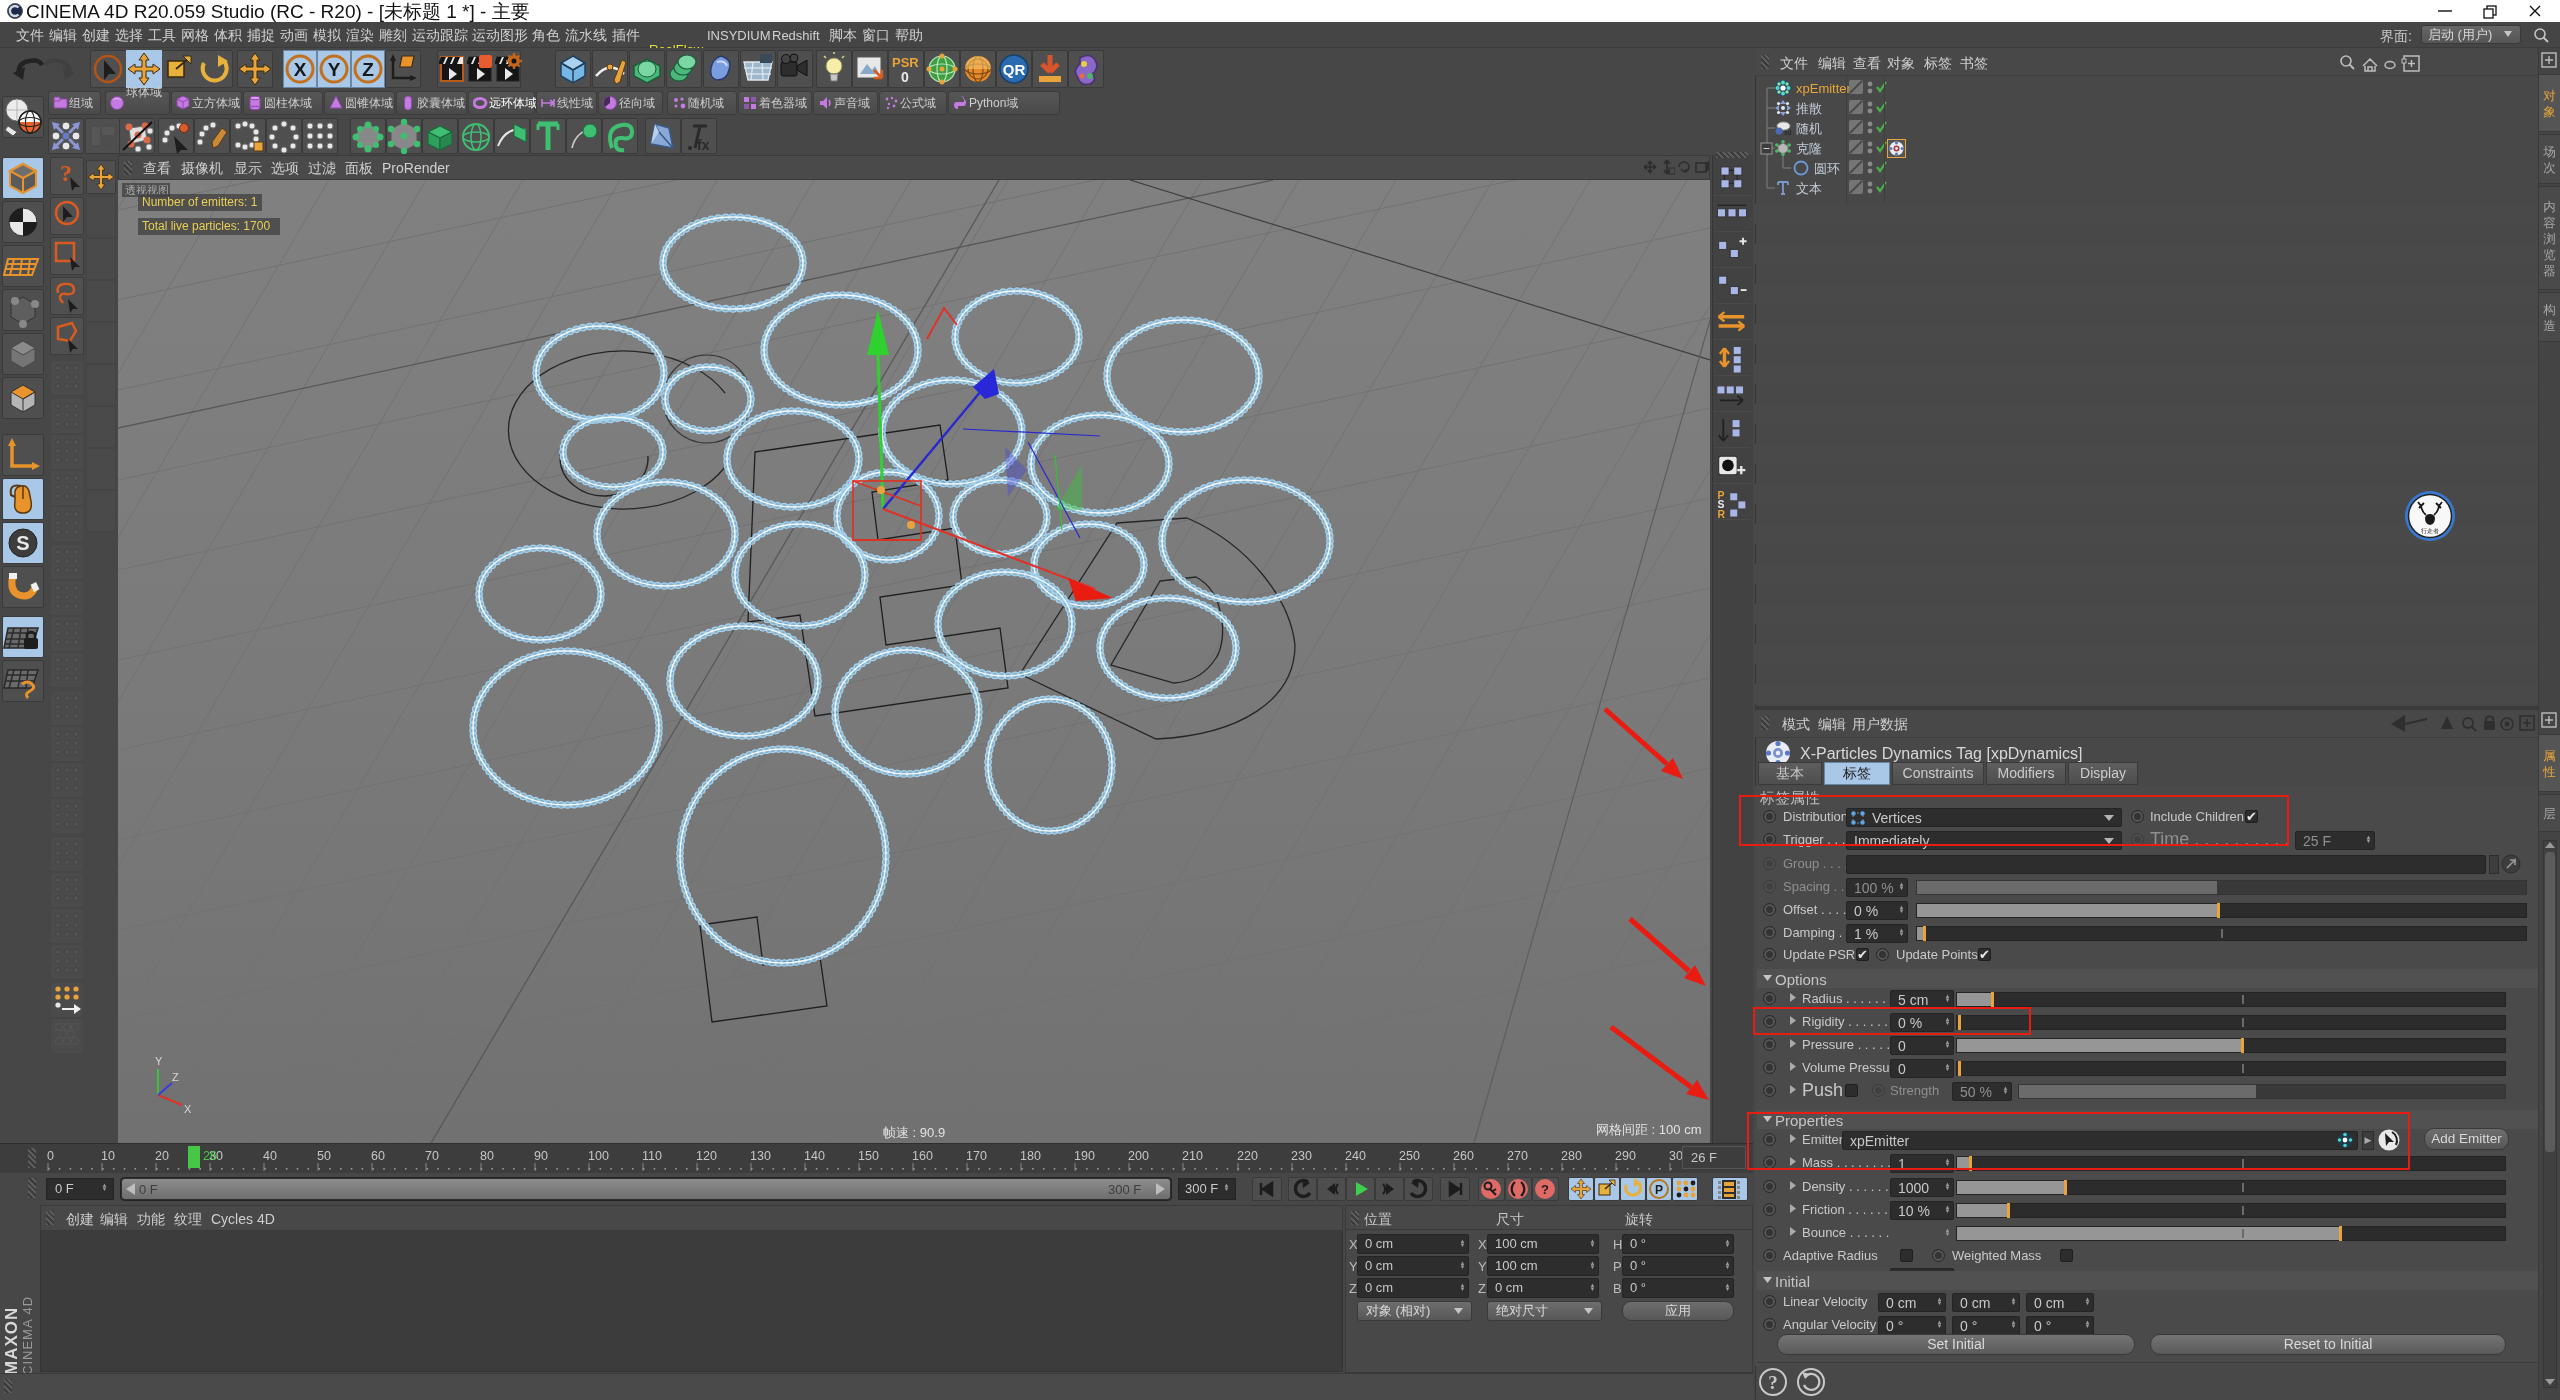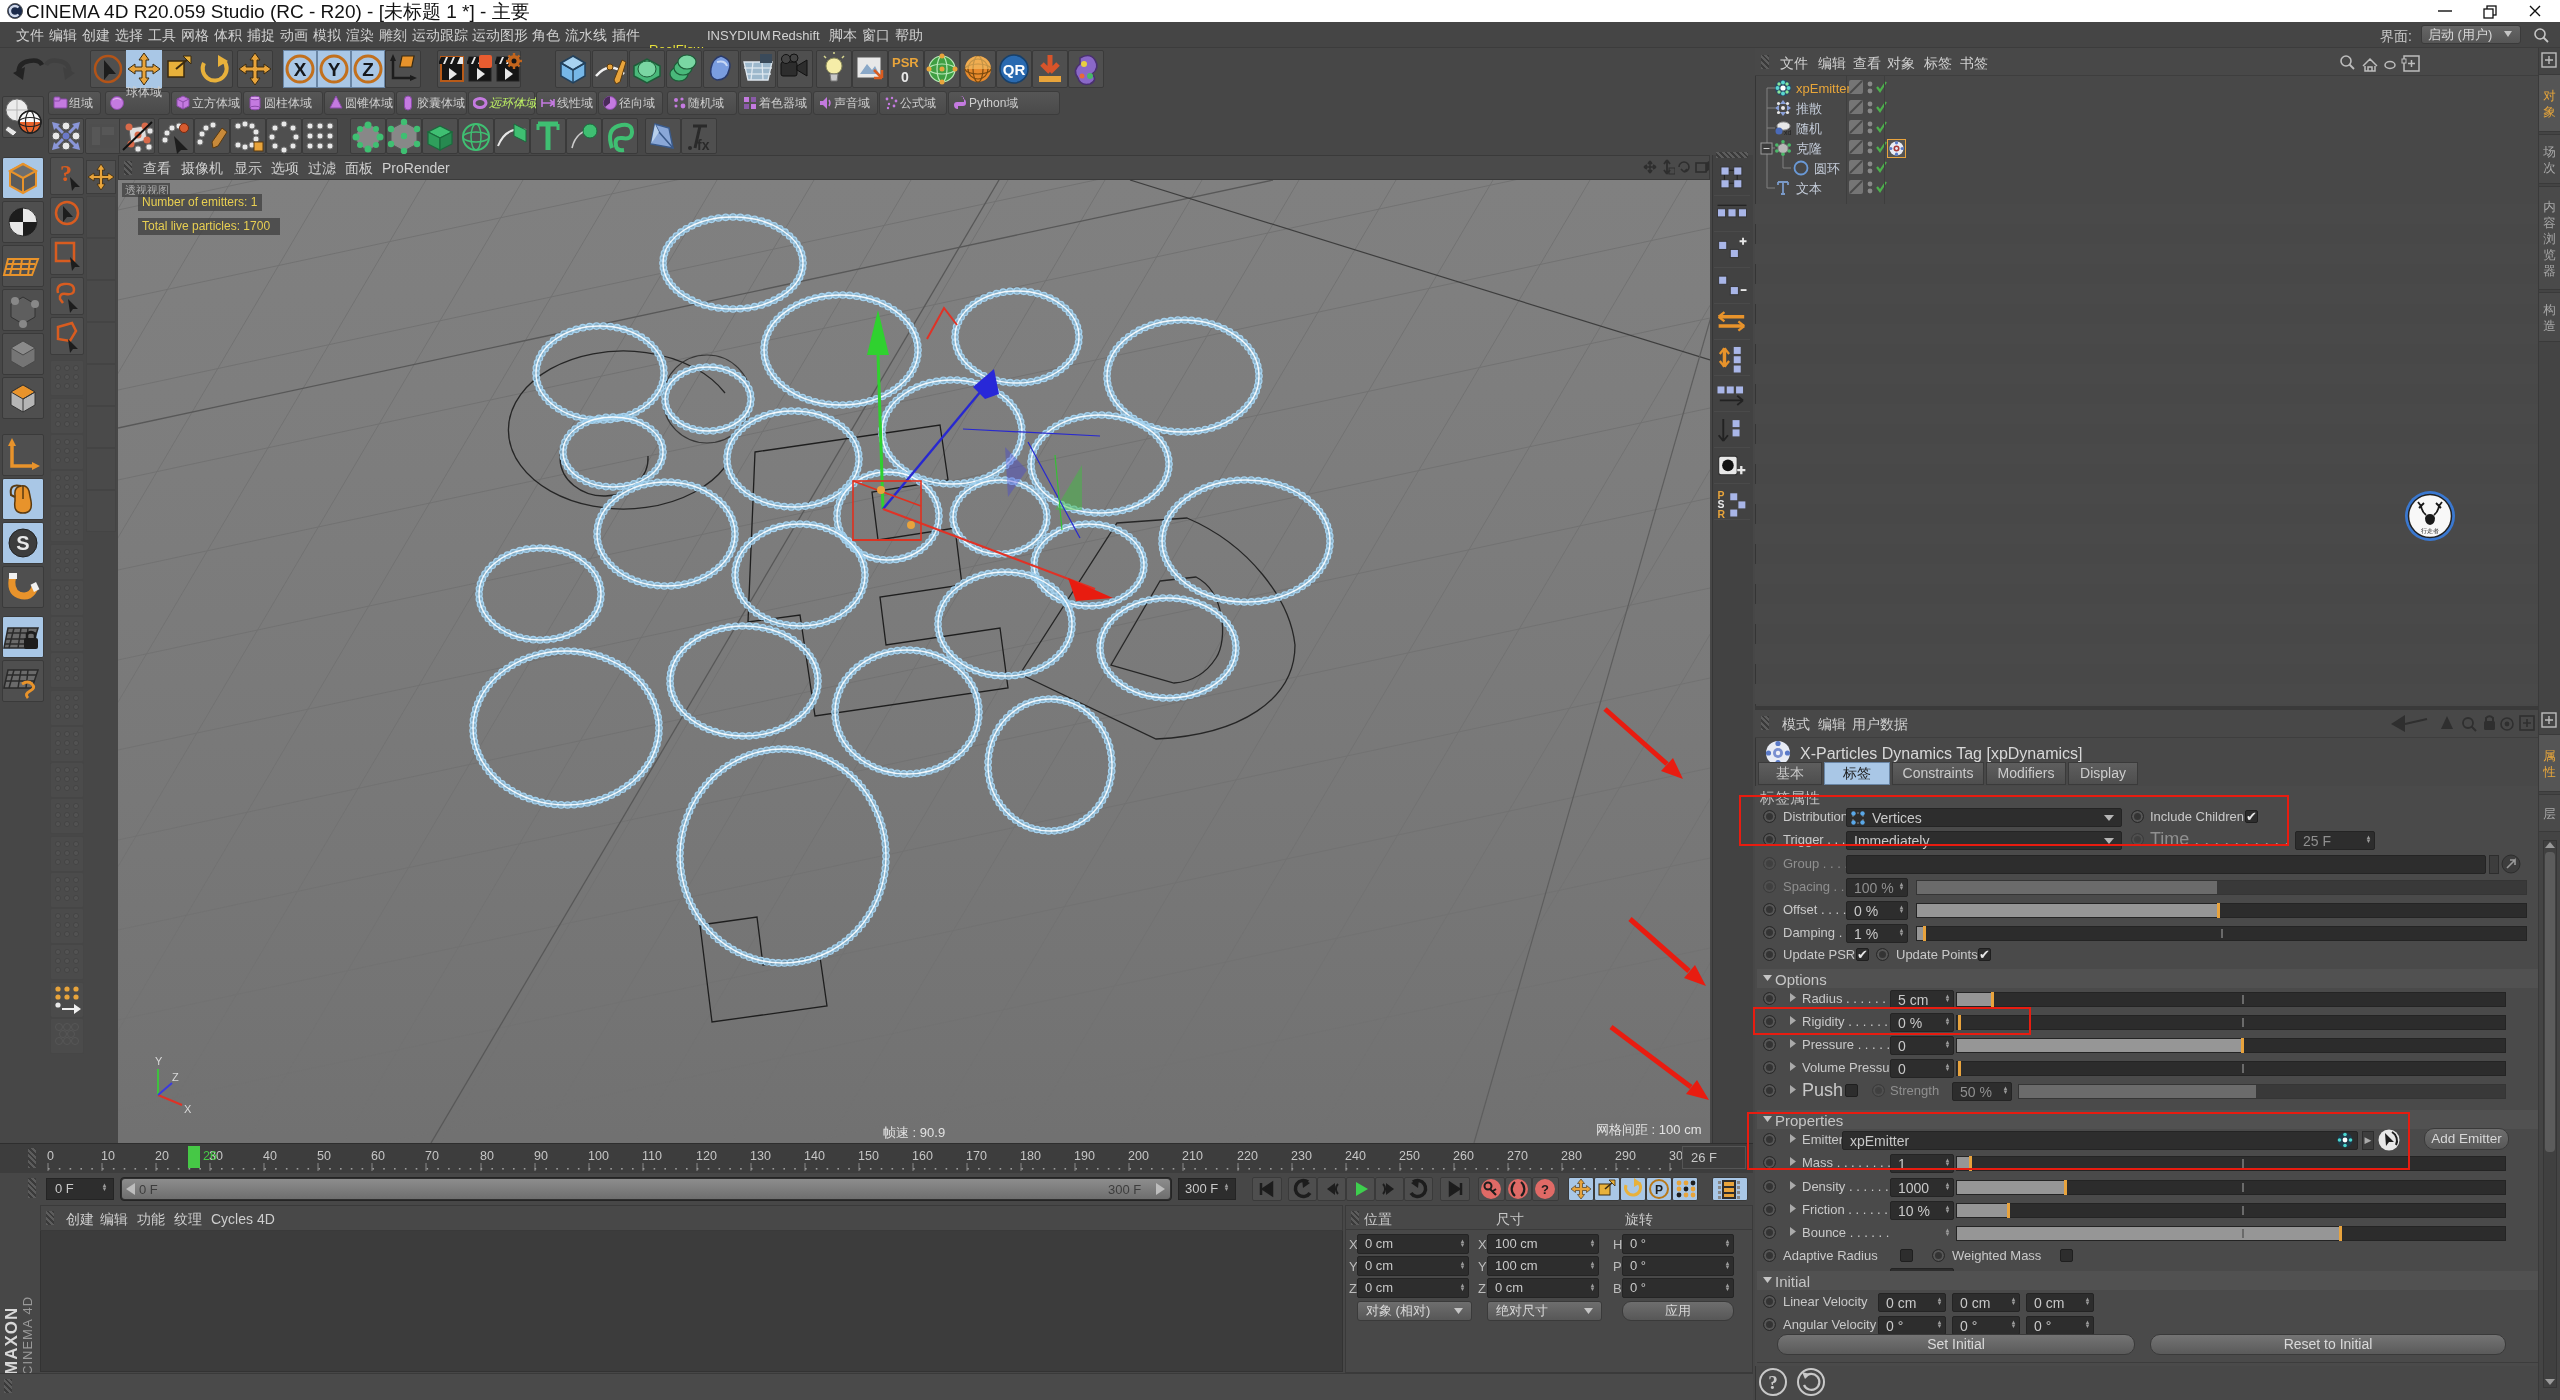--- a/index.html
+++ b/index.html
@@ -297,21 +297,21 @@
 <div class="a" style="left:345px;top:97px;color:#cecece;font-size:12px;line-height:13px;">圆锥体域</div>
 <div class="a" style="left:396px;top:91px;width:71px;height:24px;background:linear-gradient(#565656,#4a4a4a);border:1px solid #3c3c3c;border-radius:3px;"></div>
 <svg class="a" style="left:401px;top:95px" width="15" height="16">
     <rect x="3.5" y="1" width="7" height="14" rx="3.5" fill="#c47ae0" stroke="#8a4aa8"></rect>
   </svg>
 <div class="a" style="left:417px;top:97px;color:#cecece;font-size:12px;line-height:13px;">胶囊体域</div>
 <div class="a" style="left:468px;top:91px;width:67px;height:24px;background:linear-gradient(#565656,#4a4a4a);border:1px solid #3c3c3c;border-radius:3px;"></div>
 <svg class="a" style="left:473px;top:95px" width="15" height="16">
     <ellipse cx="7" cy="8" rx="6" ry="4.5" fill="none" stroke="#c47ae0" stroke-width="3"></ellipse>
   </svg>
-<div class="a" style="left:489px;top:97px;color:#bef264;font-size:12px;line-height:13px;font-style:italic;">远环体域</div>
+<div class="a" style="left:489px;top:97px;color:#ffffff;font-size:12px;line-height:13px;">远环体域</div>
 <div class="a" style="left:536px;top:91px;width:61px;height:24px;background:linear-gradient(#565656,#4a4a4a);border:1px solid #3c3c3c;border-radius:3px;"></div>
 <svg class="a" style="left:541px;top:95px" width="15" height="16">
     <path d="M1 8 L13 8 M1 4 L1 12 M13 4 L13 12 M9 5 L13 8 L9 11" stroke="#c47ae0" stroke-width="1.6" fill="none"></path>
   </svg>
 <div class="a" style="left:557px;top:97px;color:#cecece;font-size:12px;line-height:13px;">线性域</div>
 <div class="a" style="left:598px;top:91px;width:65px;height:24px;background:linear-gradient(#565656,#4a4a4a);border:1px solid #3c3c3c;border-radius:3px;"></div>
 <svg class="a" style="left:603px;top:95px" width="15" height="16">
     <circle cx="7" cy="8" r="6.5" fill="#c47ae0" stroke="#8a4aa8"></circle>
     <path d="M7 8 L7 1.5 A6.5 6.5 0 0 0 2 12 Z" fill="#4a2a5a"></path>
   </svg>

